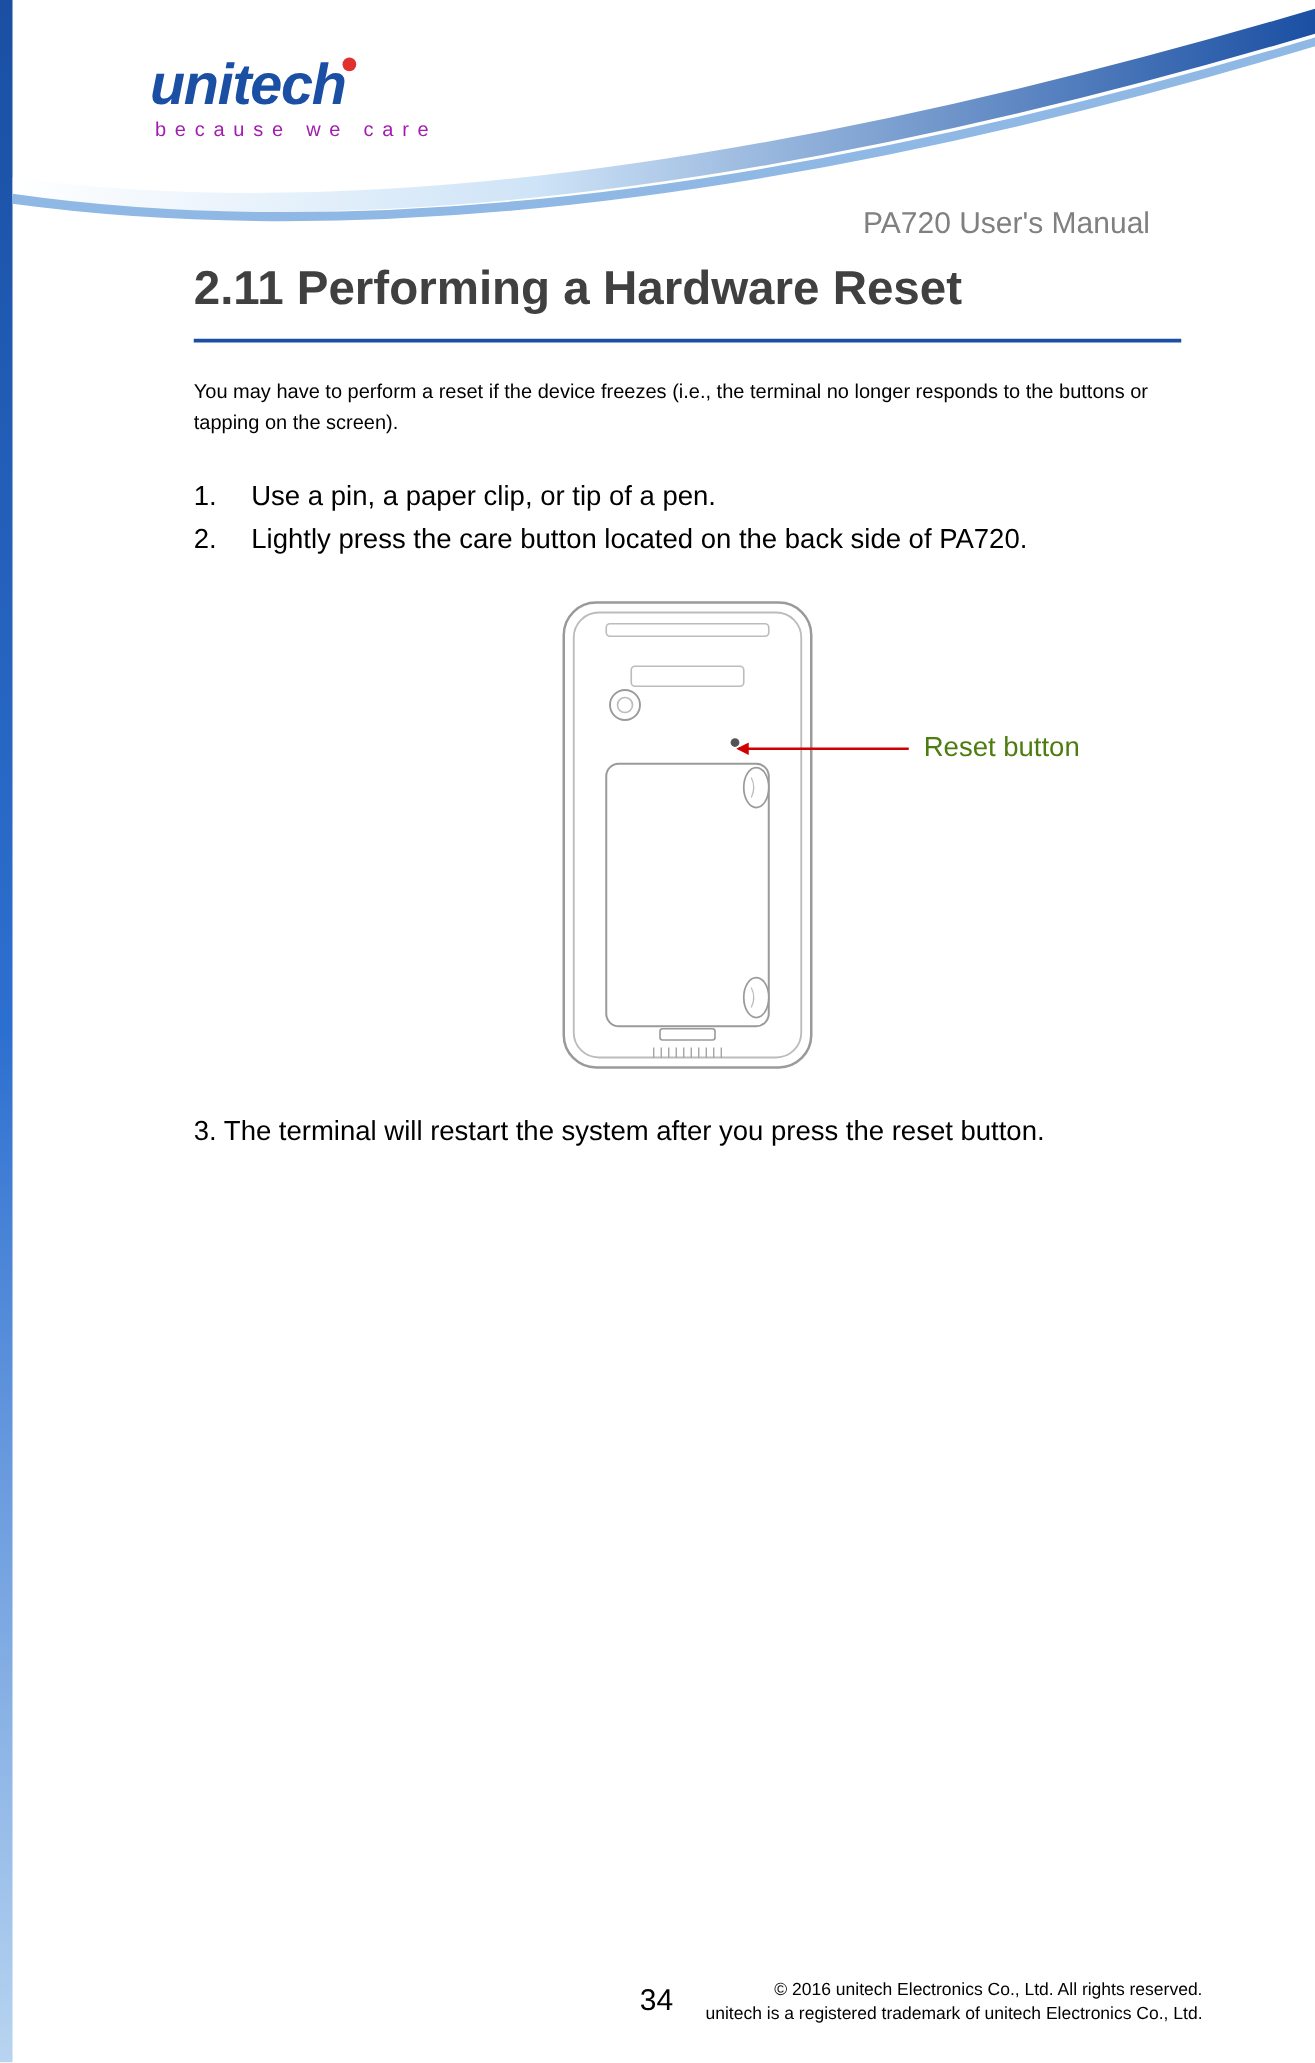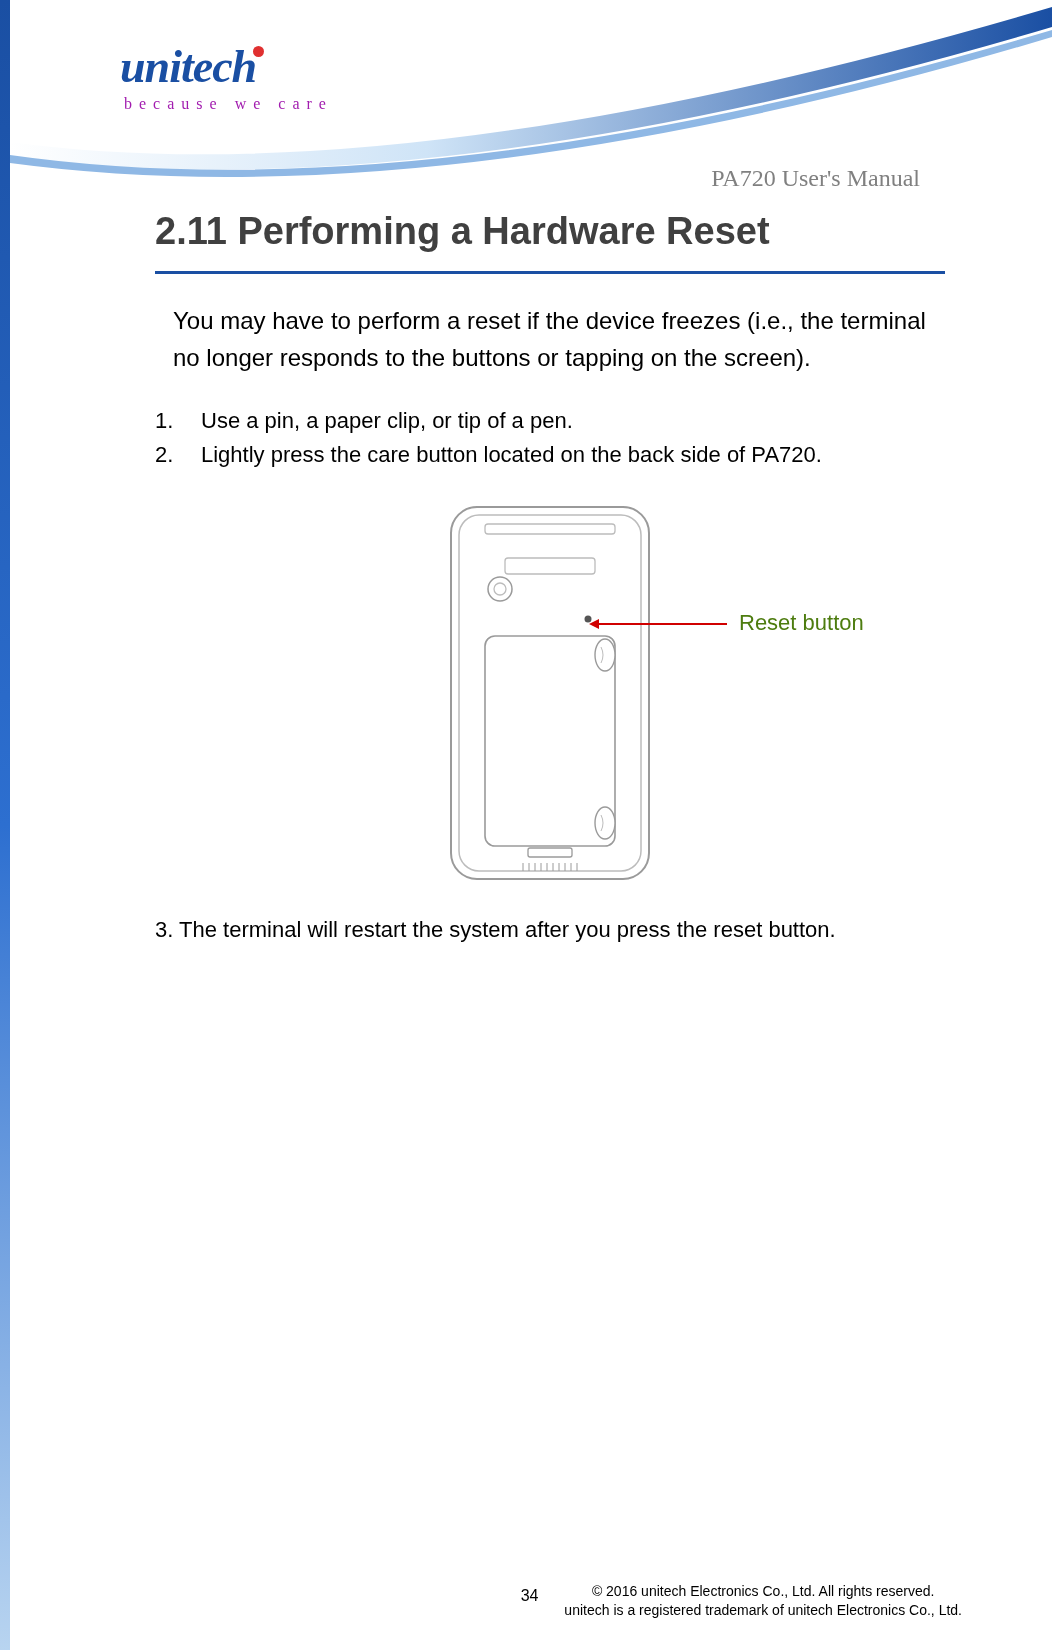--- a/index.html
+++ b/index.html
@@ -26,21 +26,20 @@
     height: 1650px;
     background: linear-gradient(180deg, #1a4fa3 0%, #2d6fd0 50%, #b8d4f0 100%);
   }
   
   .header {
     position: absolute;
     top: 0;
     left: 0;
     width: 1020px;
     height: 200px;
-    font-family: Liberation Serif, serif;
   }
   .logo-group {
     position: absolute;
     left: 120px;
     top: 40px;
   }
   .logo-main {
     font-size: 46px;
     font-weight: bold;
     font-style: italic;
@@ -92,24 +91,23 @@
     color: #404040;
     margin-bottom: 18px;
   }
   .rule {
     height: 3px;
     background: #1a4fa3;
     width: 100%;
     margin-bottom: 28px;
   }
   .intro {
-    font-size: 24px;
+    font-size: 16px;
     line-height: 1.55;
     margin-bottom: 28px;
-    margin-left: 18px;
   }
   .steps {
     font-size: 22px;
     line-height: 1.55;
     list-style: none;
     padding-left: 0;
     margin-bottom: 30px;
   }
   .steps li {
     display: flex;
@@ -161,29 +159,29 @@
   .footer {
     position: absolute;
     bottom: 30px;
     right: 90px;
     text-align: right;
     font-size: 14px;
     color: #000;
   }
   .page-num {
     display: inline-block;
-    font-size: 16px;
+    font-size: 24px;
     margin-right: 22px;
     vertical-align: top;
     position: relative;
     top: 5px;
   }
   .copy-block {
     display: inline-block;
-    text-align: center;
+    text-align: right;
     line-height: 1.35;
   }
 </style>
 </head>
 <body>
 
 <div class="page">
   <div class="left-stripe"></div>
 
   <div class="header">

